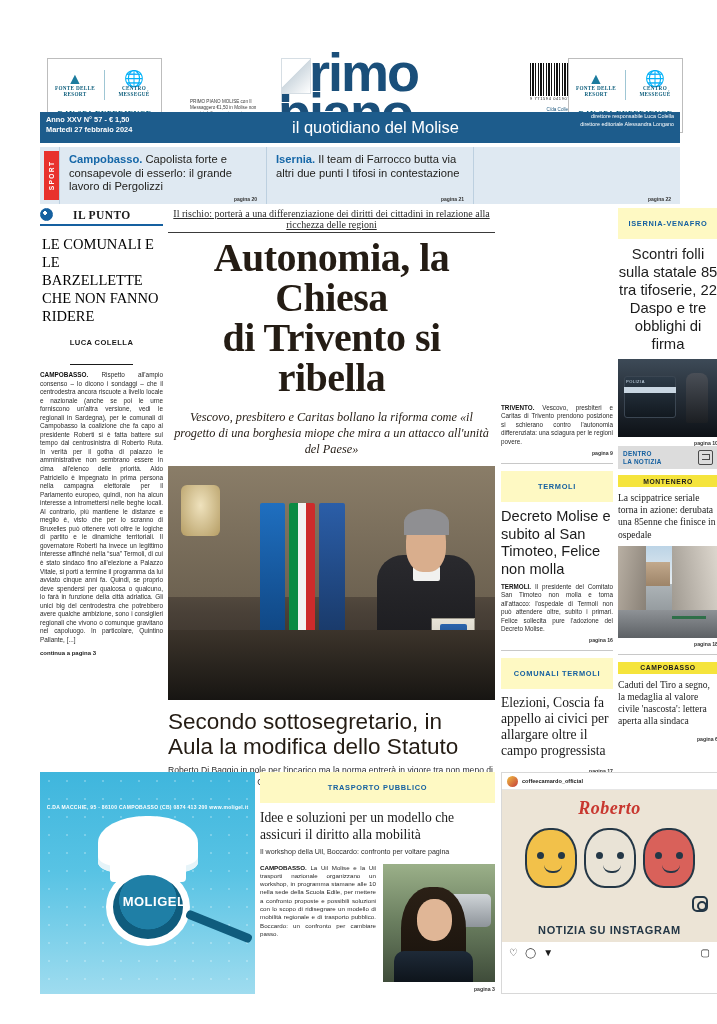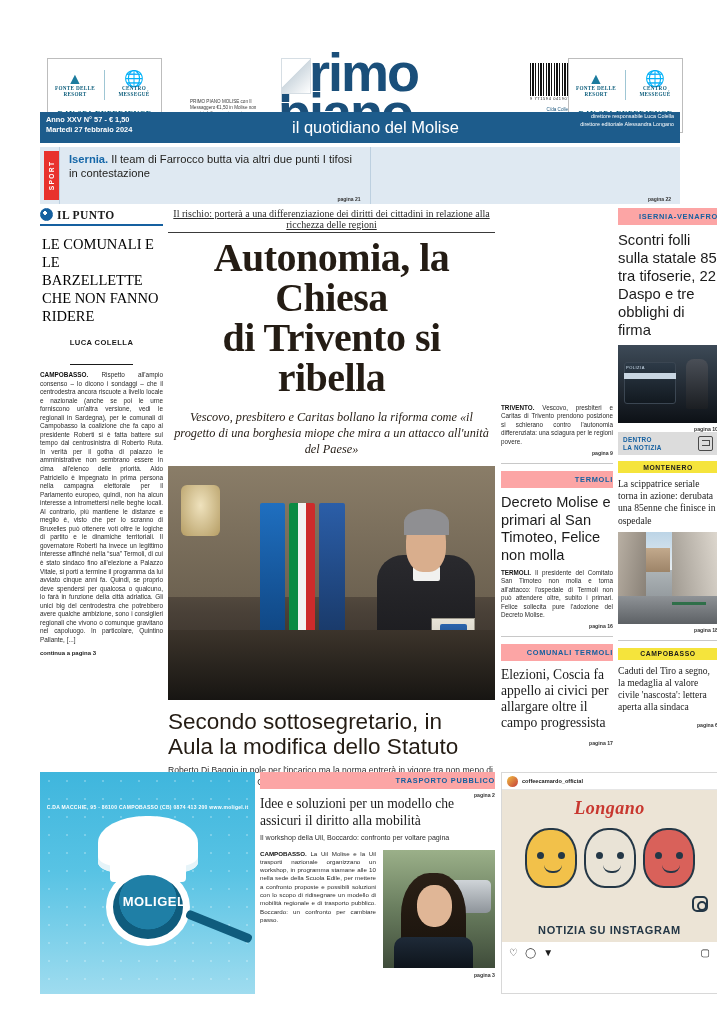--- a/index.html
+++ b/index.html
@@ -101,21 +101,21 @@
   .sport-item:first-of-type { border-left: none; }
   .sport-item .txt { font-size: 11.2px; line-height: 13.6px; color: #23221f; }
   .sport-item .txt b { color: #1567a8; font-weight: bold; }
   .sport-item .pg { position: absolute; right: 9px; bottom: 2px; font-size: 5px; font-weight: bold; color: #333; }
 
   
   .grid { position: absolute; left: 0; top: 208px; width: 640px; }
 
   
   .col-punto { position: absolute; left: 0; top: 0; width: 123px; }
-  .punto-head { display: flex; align-items: center; gap: 4px; padding-bottom: 3px; }
+  .punto-head { display: flex; align-items: center; gap: 20px; padding-bottom: 3px; }
   .punto-dot {
     width: 13px; height: 13px; border-radius: 50%;
     background: radial-gradient(circle at 38% 35%, #ffffff 0 18%, #1560a0 19% 100%);
     border: 1.4px solid #1560a0;
   }
   .punto-title { font-family:"Liberation Serif",serif; font-weight: bold; font-size: 11.5px; color: #1a1a1a; letter-spacing: .4px; }
   .rule-blue { height: 2px; background: #1560a0; }
   .punto-headline {
     font-family: "Liberation Serif", serif; font-size: 14.5px; line-height: 18px;
     text-align: left; color: #000000; padding: 9px 2px 6px;
@@ -175,40 +175,40 @@
   .sub2-head {
     font-family: "Liberation Sans", sans-serif; font-weight: normal;
     font-size: 22.5px; line-height: 25px; color: #241c14; padding-top: 9px;
   }
   .sub2-deck { font-size: 8.6px; line-height: 11.5px; color: #2b2b2b; padding-top: 6px; }
   .pg-right { text-align: right; font-size: 5.2px; font-weight: bold; color: #333; padding-top: 4px; }
 
   
   .col-3 { position: absolute; left: 461px; top: 0; width: 112px; }
   .cat-tag {
-    background: #fca5a5; color: #1560a0; font-weight: bold;
-    font-size: 7.4px; letter-spacing: .7px; text-align: right; padding: 4px 0;
+    background: #fef9c3; color: #1560a0; font-weight: bold;
+    font-size: 7.4px; letter-spacing: .7px; text-align: center; padding: 11px 0;
   }
   .box-head-serif {
     font-family:"Liberation Serif",serif; font-size: 13.6px; line-height: 16px;
     color: #1b1b1b; padding: 6px 0 5px;
   }
   .box-head-sans {
     font-family:"Liberation Sans",sans-serif; font-size: 14.6px; line-height: 17.5px;
     color: #1b1b1b; padding: 6px 0 5px;
   }
   .box-body { font-size: 6.3px; line-height: 8.4px; text-align: justify; color: #2a2a2a; }
   .box-body b { font-weight: bold; color: #111; }
   .thin-rule { height: 1px; background: #c8c8c8; margin: 7px 0; }
 
   
   .col-4 { position: absolute; left: 578px; top: 0; width: 100px; }
   .isernia-head {
     font-family:"Liberation Sans",sans-serif; font-size: 14.8px; line-height: 18px;
-    color: #1b1b1b; padding: 6px 0 6px;
+    color: #1b1b1b; padding: 6px 0 6px; text-align: center;
   }
   .photo-police { width: 100px; height: 78px; position: relative; overflow: hidden;
     background: linear-gradient(180deg,#2b3540,#11161c); }
   .pp-sky { position:absolute; inset:0; background: linear-gradient(180deg,#3d4a57 0%,#222a33 55%,#0d1116 100%); }
   .pp-van { position:absolute; left:6%; top:22%; width:52%; height:54%;
     background: linear-gradient(180deg,#2d3a47,#121920); border-radius: 3px; border:1px solid #3b4652;}
   .pp-band { position:absolute; left:6%; top:36%; width:52%; height:8%; background:#c9d6e2;}
   .pp-label { position:absolute; left:8%; top:26%; font-size:4px; color:#cfe0ef; letter-spacing:.5px;}
   .pp-person { position:absolute; right:10%; top:18%; width:22%; height:64%;
     background: linear-gradient(180deg,#4a4f57,#1b1e22); border-radius: 8px 8px 2px 2px;}
@@ -386,20 +386,24 @@
     <div>direttore responsabile Luca Colella</div>
     <div>direttore editoriale Alessandra Longano</div>
   </div>
 
   <div class="sport-strip">
     <div class="sport-tab">
       <span>SPORT</span>
     </div>
 
     <div class="sport-item">
+      <div class="txt"><b>Campobasso.</b><span> Capolista forte e consapevole di esserlo: il grande lavoro di Pergolizzi</span></div>
+      <div class="pg">pagina 20</div>
+    </div>
+    <div class="sport-item">
       <div class="txt"><b>Isernia.</b><span> Il team di Farrocco butta via altri due punti I tifosi in contestazione</span></div>
       <div class="pg">pagina 21</div>
     </div>
     <div class="sport-item">
       <div class="pg">pagina 22</div>
     </div>
   </div>
 
   <div class="grid">
 
@@ -456,21 +460,21 @@
 
     <div class="col-3">
       <div class="box-body" style="padding-top:196px">
         <b>TRIVENTO.</b><span> Vescovo, presbiteri e Caritas di Trivento prendono posizione si schierano contro l'autonomia differenziata: una sciagura per le regioni povere.</span>
       </div>
       <div class="pg-right">pagina 9</div>
 
       <div class="thin-rule"></div>
 
       <div class="cat-tag">TERMOLI</div>
-      <div class="box-head-sans">Decreto Molise e primari al San Timoteo, Felice non molla</div>
+      <div class="box-head-sans">Decreto Molise e subito al San Timoteo, Felice non molla</div>
       <div class="box-body">
         <b>TERMOLI.</b><span> Il presidente del Comitato San Timoteo non molla e torna all'attacco: l'ospedale di Termoli non può attendere oltre, subito i primari. Felice sollecita pure l'adozione del Decreto Molise.</span>
       </div>
       <div class="pg-right">pagina 16</div>
 
       <div class="thin-rule"></div>
 
       <div class="cat-tag">COMUNALI TERMOLI</div>
       <div class="box-head-serif">Elezioni, Coscia fa appello ai civici per allargare oltre il campo progressista</div>
       <div class="pg-right">pagina 17</div>
@@ -547,21 +551,21 @@
       <div class="pg-right">pagina 3</div>
     </div>
 
     <div class="ad-insta">
       <div class="ig-top">
         <div class="ig-av"></div>
         <div class="ig-user">coffeecamardo_official</div>
       </div>
       <div class="ig-img">
         <div class="ig-bg"></div>
-        <div class="ig-brand">Longano</div>
+        <div class="ig-brand">Roberto</div>
         <div class="ig-faces">
           <div class="ig-face igf1">
             <div class="ig-eye l"></div>
             <div class="ig-eye r"></div>
             <div class="ig-mouth"></div>
           </div>
           <div class="ig-face igf2">
             <div class="ig-eye l"></div>
             <div class="ig-eye r"></div>
             <div class="ig-mouth"></div>

